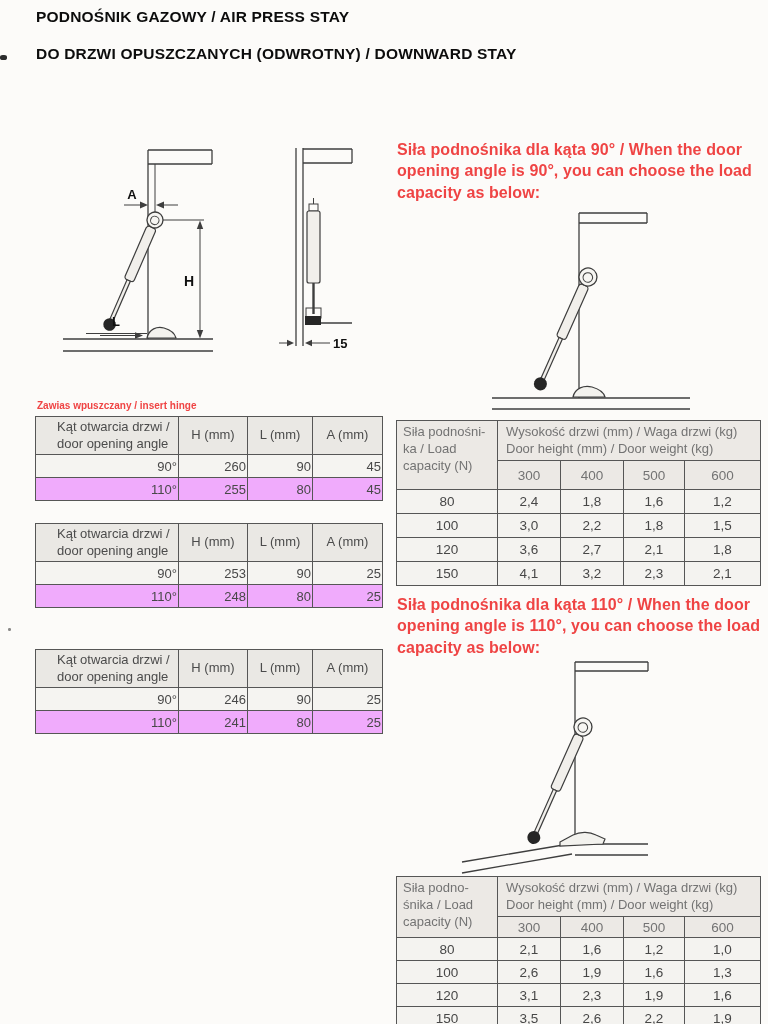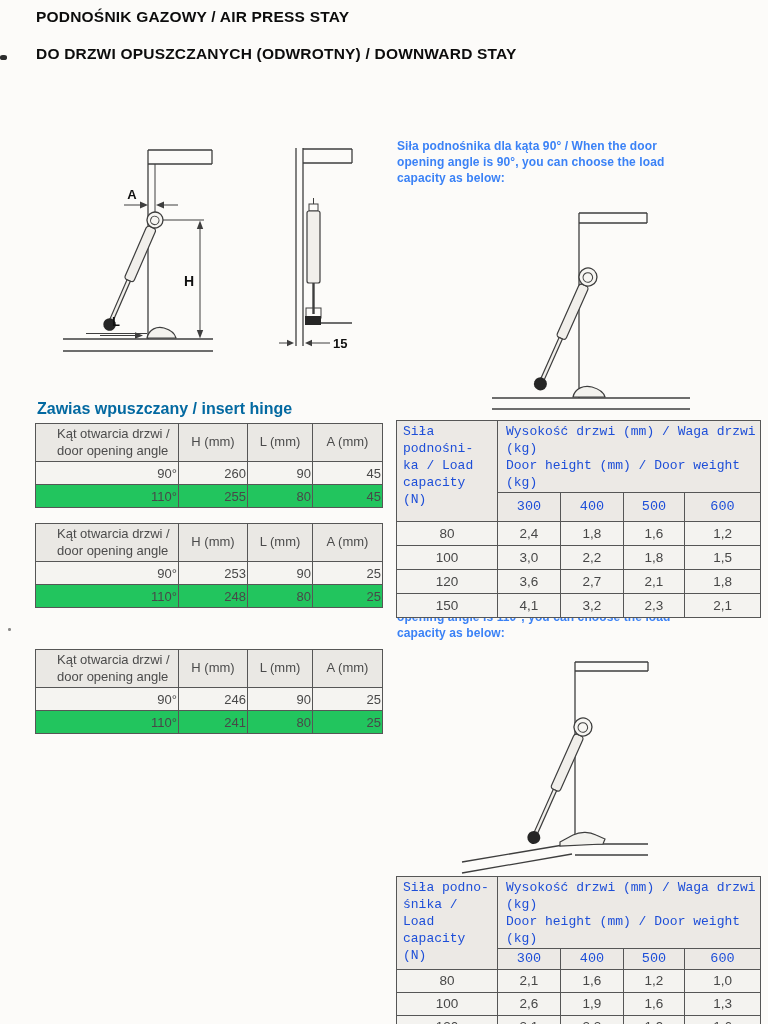--- a/index.html
+++ b/index.html
@@ -1,43 +1,43 @@
 <!DOCTYPE html>
 <html><head>
 <meta charset="utf-8">
 <style>
   html,body{margin:0;padding:0;background:#ffffff;}
   .page{position:relative;width:768px;height:1024px;background:#fcfbf9;overflow:hidden;
         font-family:"Liberation Sans",sans-serif;}
   .page-title{position:absolute;left:36px;font-weight:bold;font-size:15.5px;color:#0c0c0c;
         letter-spacing:.2px;white-space:nowrap;}
   .t1{top:8px;} .t2{top:45px;}
-  .intro{position:absolute;left:397px;width:368px;font-weight:bold;font-size:12px;
-        line-height:1.33;color:#3b82f6;white-space:pre-line;letter-spacing:.1px;}
+  .intro{position:absolute;left:397px;width:368px;font-weight:bold;font-size:16px;
+        line-height:1.33;color:#ef4444;white-space:pre-line;letter-spacing:.1px;}
   .i90{top:139px;} .i110{top:594px;}
 
   
   .hinge-block{position:absolute;left:35px;width:347px;}
   .hb1{top:400px;} .hb2{top:523px;} .hb3{top:649px;}
-  .sec-title{font-weight:bold;font-size:16px;color:#0369a1;margin:0 0 5px 2px;white-space:nowrap;}
+  .sec-title{font-weight:bold;font-size:10px;color:#ef4444;margin:0 0 5px 2px;white-space:nowrap;}
   .hinge-table{border-collapse:collapse;width:347px;table-layout:fixed;background:#f5f4f1;}
   .hinge-table th,.hinge-table td{border:1px solid #565656;overflow:hidden;}
   .hinge-table thead th{height:35px;font-weight:normal;font-size:13px;color:#4b4b4b;
         background:#eae8e4;white-space:pre-line;text-align:center;padding:1px 2px;line-height:1.25;}
   .hinge-table thead th.c-first{text-align:left;padding-left:21px;}
   .hinge-table tbody td{height:20px;text-align:right;font-size:13px;color:#484848;}
-  .hinge-table tbody tr:last-child td{background:#22c55e;margin-left:23px;}
+  .hinge-table tbody tr:last-child td{background:#f0abfc;margin-left:23px;}
 
   
   .load-block{position:absolute;left:396px;width:364px;}
   .lb90{top:420px;} .lb110{top:876px;}
   .load-table{border-collapse:collapse;width:364px;table-layout:fixed;background:#f4f3f0;
         border:1.5px solid #474747;}
   .load-table th,.load-table td{border:1px solid #565656;overflow:hidden;}
-  .load-table th{font-weight:normal;color:#1d4ed8;background:#ece9e5;font-family:Liberation Mono, monospace;}
+  .load-table th{font-weight:normal;color:#737373;background:#ece9e5;}
   .load-table .corner{white-space:pre-line;text-align:left;vertical-align:top;
         padding:3px 2px 0 6px;font-size:13px;line-height:1.3;}
   .load-table .span-h{white-space:pre-line;text-align:left;padding:3px 2px 0 8px;
         font-size:13px;height:36px;vertical-align:top;line-height:1.3;}
   .load-table .sub-h{font-size:13.5px;height:26px;text-align:center;}
   .load-table tbody td{height:21px;text-align:center;font-size:13.5px;color:#474747;}
   .lt110 .sub-h{height:18px;}
   .lt110 tbody td{height:20px;}
   .lt110{border-bottom:3px solid #1a1a1a;}
 

